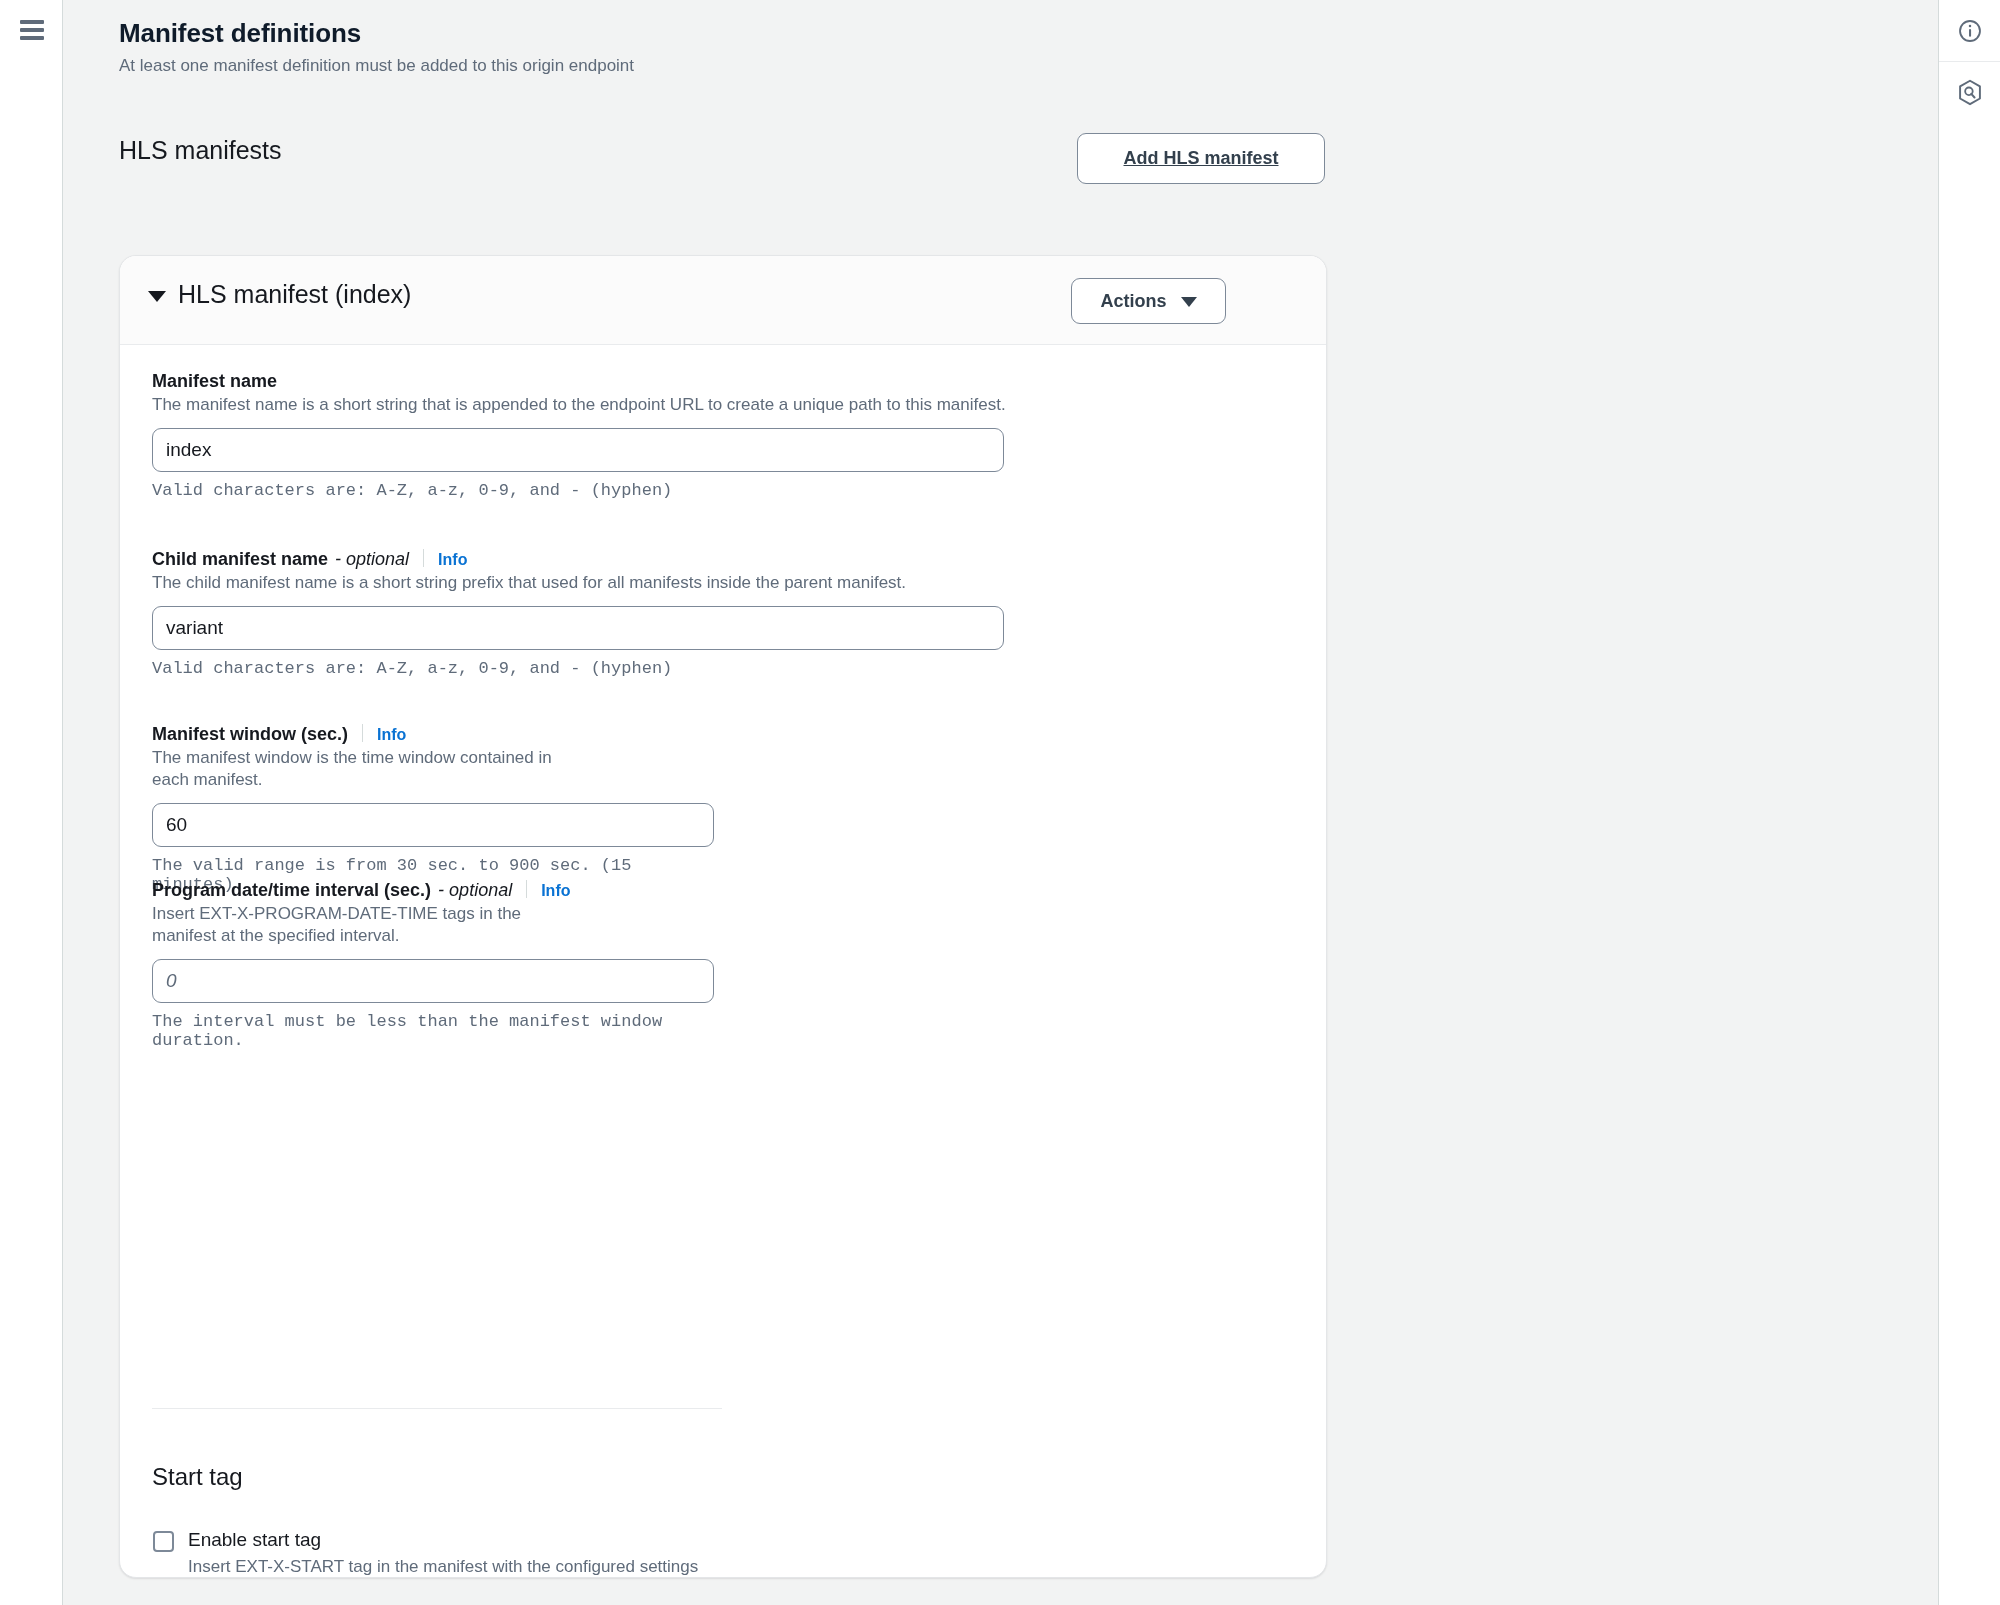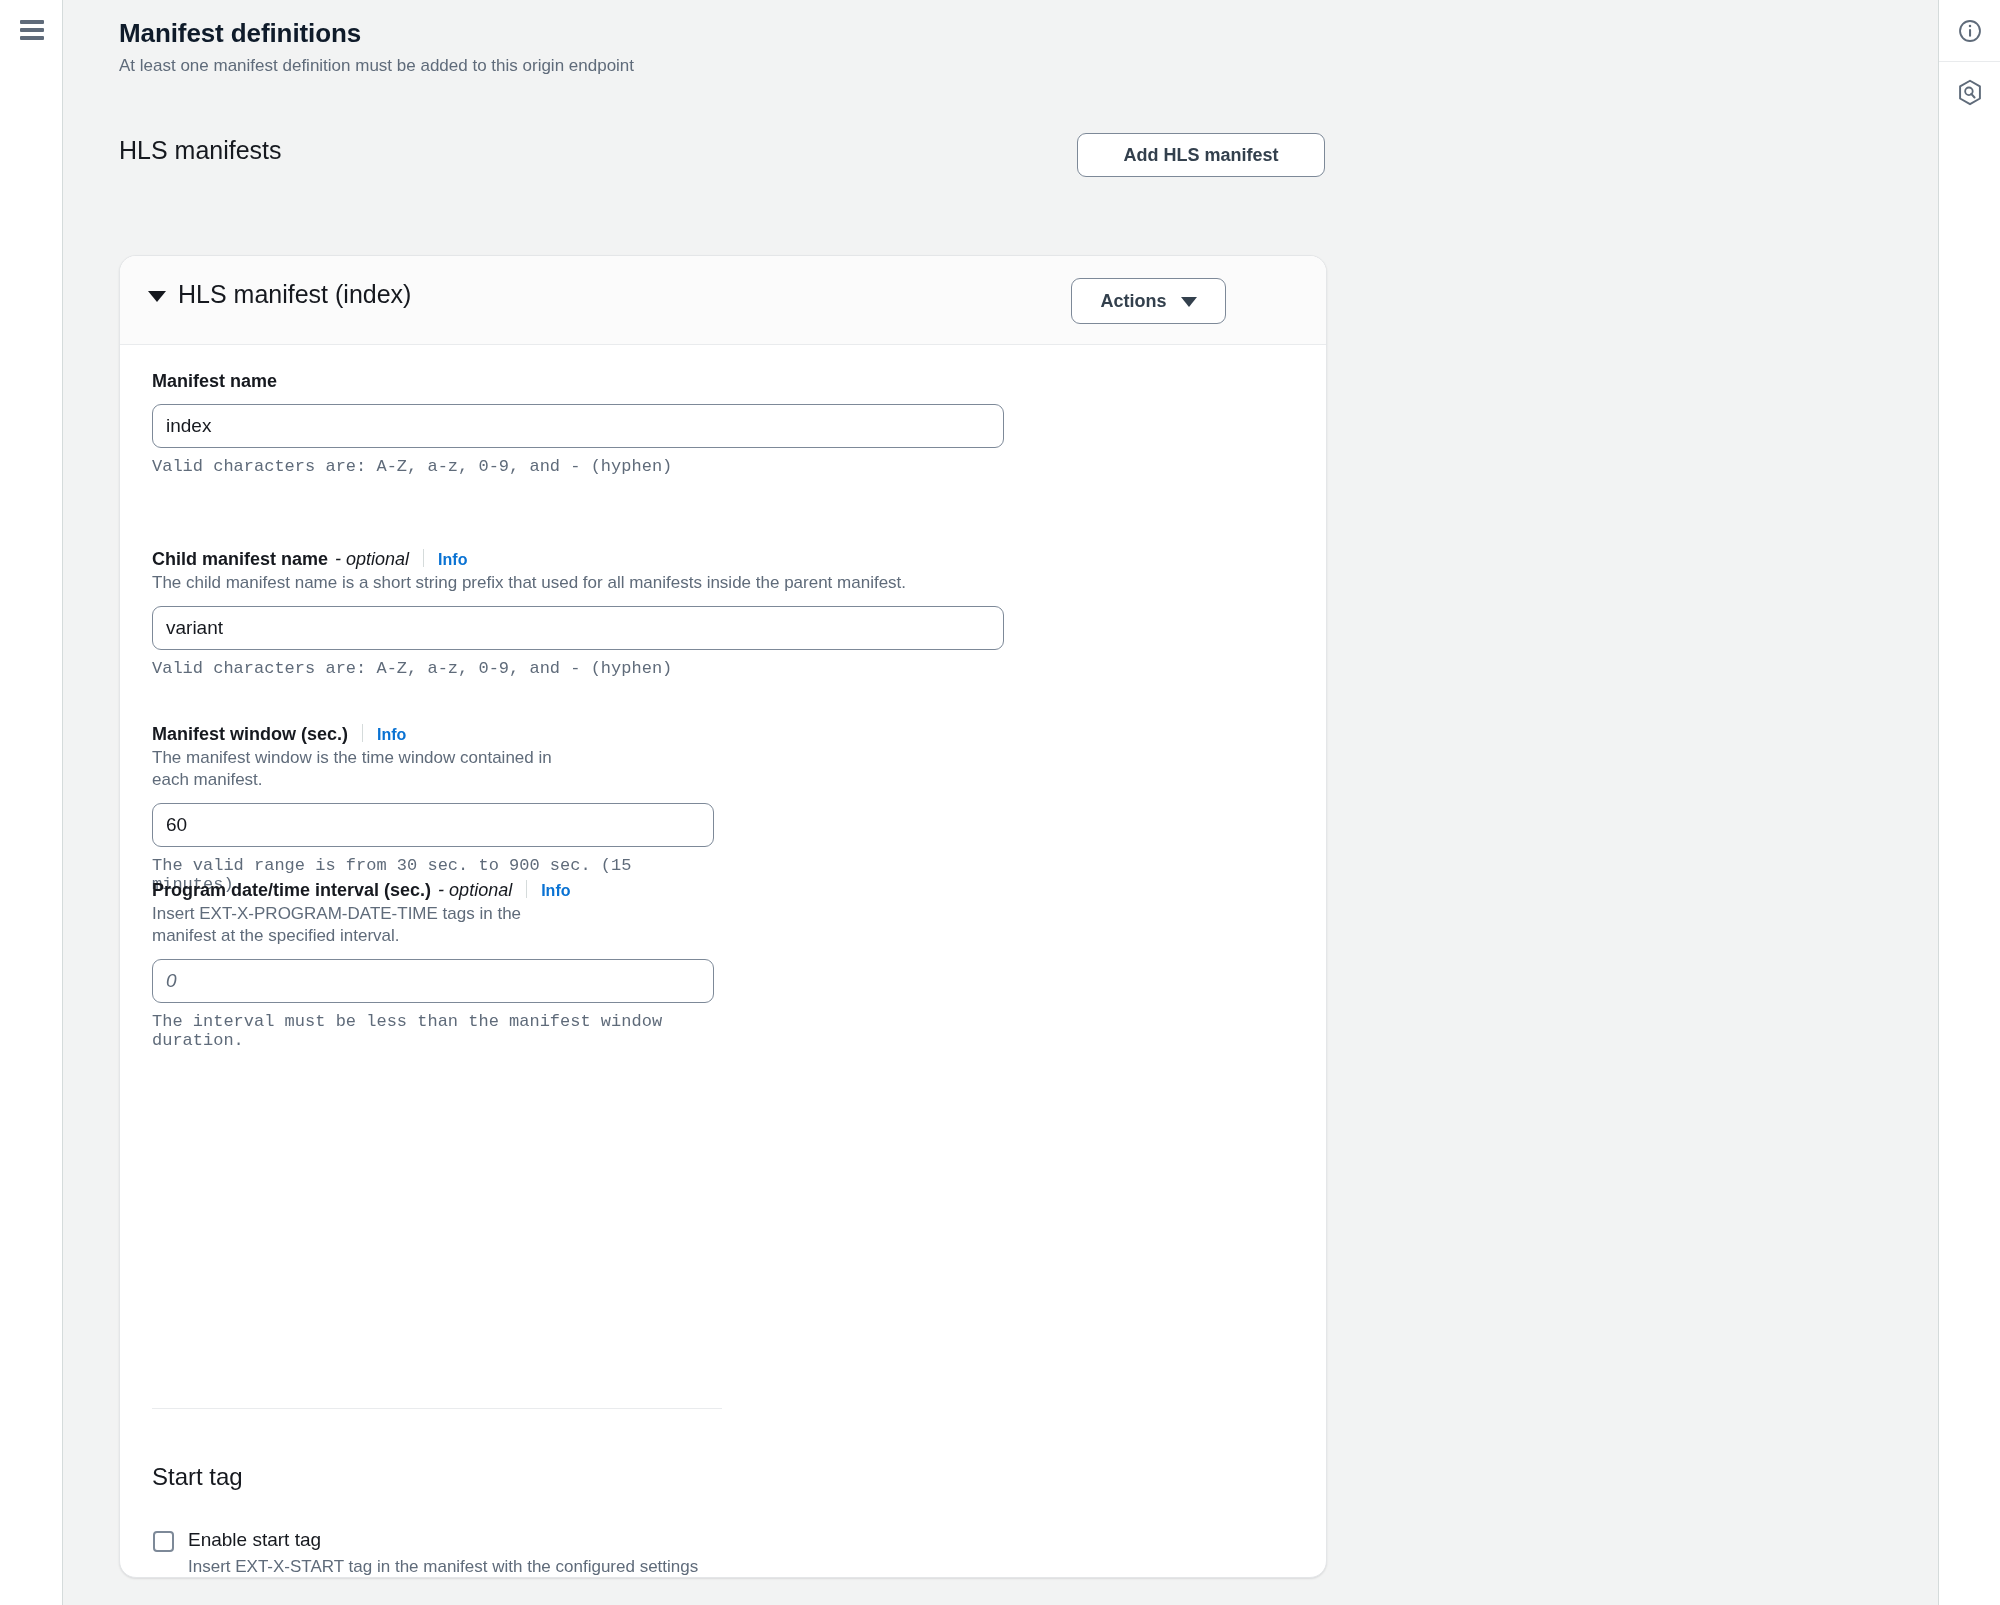--- a/index.html
+++ b/index.html
@@ -109,21 +109,21 @@
     font-family: inherit;
     font-size: 18px;
     font-weight: 700;
     cursor: pointer;
     display: flex; align-items: center; justify-content: center;
     padding: 0 22px;
     white-space: nowrap;
   }
   #add-hls-manifest-button {
     left: 1013px; top: 133px;
-    width: 248px; height: 44px;
+    width: 248px; height: 51px; text-decoration: underline;
   }
 
   
   .panel {
     position: absolute;
     left: 55px; top: 255px;
     width: 1208px; height: 1323px;
     background: #ffffff;
     border: 1px solid #e4e6e8;
     border-radius: 17px;
@@ -318,20 +318,21 @@
           <span class="btn-caret"></span>
         </button>
       </div>
 
       <div class="panel-body">
 
         <div class="field" style="top:26px;">
           <div class="field-label-row">
             <span class="field-label">Manifest name</span>
           </div>
+          <div class="field-desc">The manifest name is a short string that is appended to the endpoint URL to create a unique path to this manifest.</div>
           <input class="field-input input-wide" type="text" style="margin-top: 12px;" placeholder="" value="index">
           <div class="field-hint">Valid characters are: A-Z, a-z, 0-9, and - (hyphen)</div>
         </div>
 
         <div class="field" style="top:202px;">
           <div class="field-label-row">
             <span class="field-label">Child manifest name</span>
             <span class="field-optional" style="margin-left:7px;">- optional</span>
             <span class="info-sep"></span>
             <a class="info-link">Info</a>

